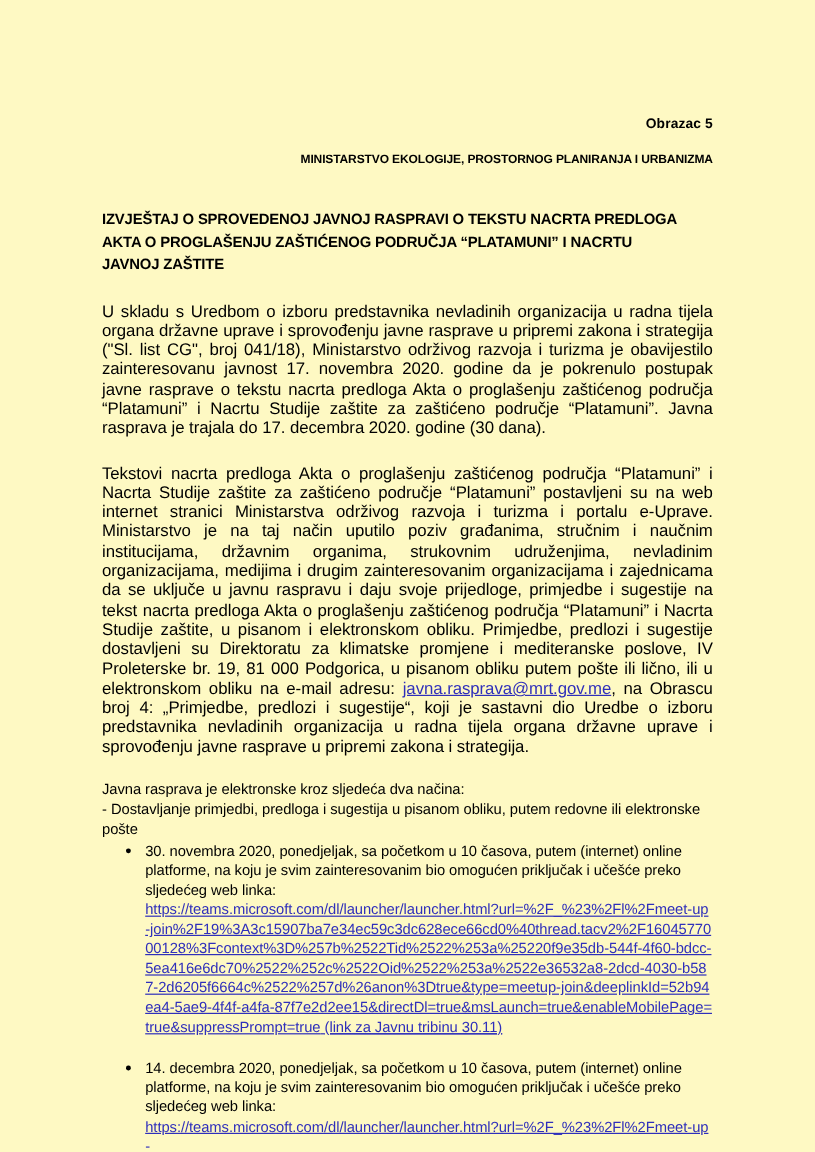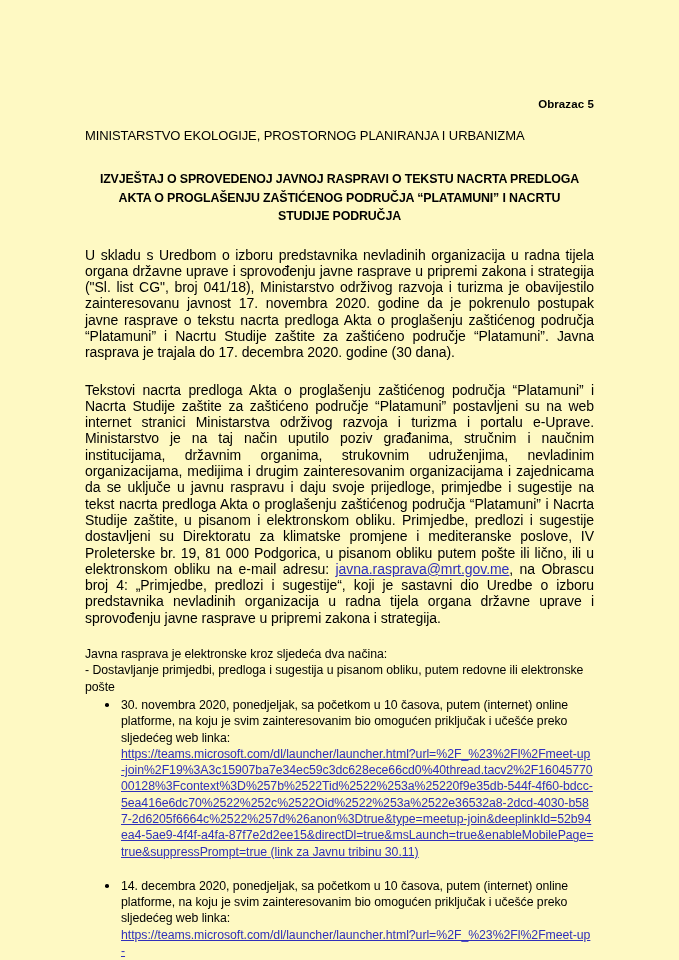--- a/index.html
+++ b/index.html
@@ -23,31 +23,31 @@
     padding: 0 85px;
   }
   .form-number {
     text-align: right;
     font-size: 11.5px;
     font-weight: bold;
     padding-top: 98px;
     letter-spacing: 0.1px;
   }
   .ministry {
-    text-align: left;
-    font-size: 13px;
-    font-weight: normal;
+    text-align: right;
+    font-size: 10px;
+    font-weight: bold;
     margin-top: 18px;
     letter-spacing: -0.1px;
   }
   .doc-title {
-    text-align: center;
+    text-align: left;
     font-size: 12.4px;
     font-weight: bold;
-    margin-top: 27px;
+    margin-top: 35px;
     line-height: 18.5px;
     letter-spacing: -0.15px;
   }
   .body-par {
     text-align: justify;
     font-size: 14px;
     line-height: 16.3px;
     margin-top: 21px;
     letter-spacing: -0.05px;
   }
@@ -111,21 +111,21 @@
 
 <div class="page">
 
   <div class="form-number">Obrazac 5</div>
 
   <div class="ministry">MINISTARSTVO EKOLOGIJE, PROSTORNOG PLANIRANJA I URBANIZMA</div>
 
   <div class="doc-title">
     <span>IZVJEŠTAJ O SPROVEDENOJ JAVNOJ RASPRAVI O TEKSTU NACRTA PREDLOGA</span><br>
     <span>AKTA O PROGLAŠENJU ZAŠTIĆENOG PODRUČJA “PLATAMUNI” I NACRTU</span><br>
-    <span>STUDIJE PODRUČJA</span>
+    <span>JAVNOJ ZAŠTITE</span>
   </div>
 
   <div class="body-par">U skladu s Uredbom o izboru predstavnika nevladinih organizacija u radna tijela organa državne uprave i sprovođenju javne rasprave u pripremi zakona i strategija ("Sl. list CG", broj 041/18), Ministarstvo održivog razvoja i turizma je obavijestilo zainteresovanu javnost 17. novembra 2020. godine da je pokrenulo postupak javne rasprave o tekstu nacrta predloga Akta o proglašenju zaštićenog područja “Platamuni” i Nacrtu Studije zaštite za zaštićeno područje “Platamuni”. Javna rasprava je trajala do 17. decembra 2020. godine (30 dana).</div>
 
   <div class="body-par"><span>Tekstovi nacrta predloga Akta o proglašenju zaštićenog područja “Platamuni” i Nacrta Studije zaštite za zaštićeno područje “Platamuni” postavljeni su na web internet stranici Ministarstva održivog razvoja i turizma i portalu e-Uprave. Ministarstvo je na taj način uputilo poziv građanima, stručnim i naučnim institucijama, državnim organima, strukovnim udruženjima, nevladinim organizacijama, medijima i drugim zainteresovanim organizacijama i zajednicama da se uključe u javnu raspravu i daju svoje prijedloge, primjedbe i sugestije na tekst nacrta predloga Akta o proglašenju zaštićenog područja “Platamuni” i Nacrta Studije zaštite, u pisanom i elektronskom obliku. Primjedbe, predlozi i sugestije dostavljeni su Direktoratu za klimatske promjene i mediteranske poslove,  IV Proleterske br. 19, 81 000 Podgorica, u pisanom obliku putem pošte ili lično, ili u elektronskom obliku na e-mail adresu: </span><a class="mail-link" href="#">javna.rasprava@mrt.gov.me</a><span>, na Obrascu broj 4: „Primjedbe, predlozi i sugestije“, koji je sastavni dio Uredbe o izboru predstavnika nevladinih organizacija u radna tijela organa državne uprave i sprovođenju javne rasprave u pripremi zakona i strategija.</span></div>
 
   <div class="plain-block">
     <span class="plain-line">Javna rasprava je elektronske kroz sljedeća dva načina:</span>
     <span>- Dostavljanje primjedbi, predloga i sugestija u pisanom obliku, putem redovne ili elektronske pošte</span>
   </div>

